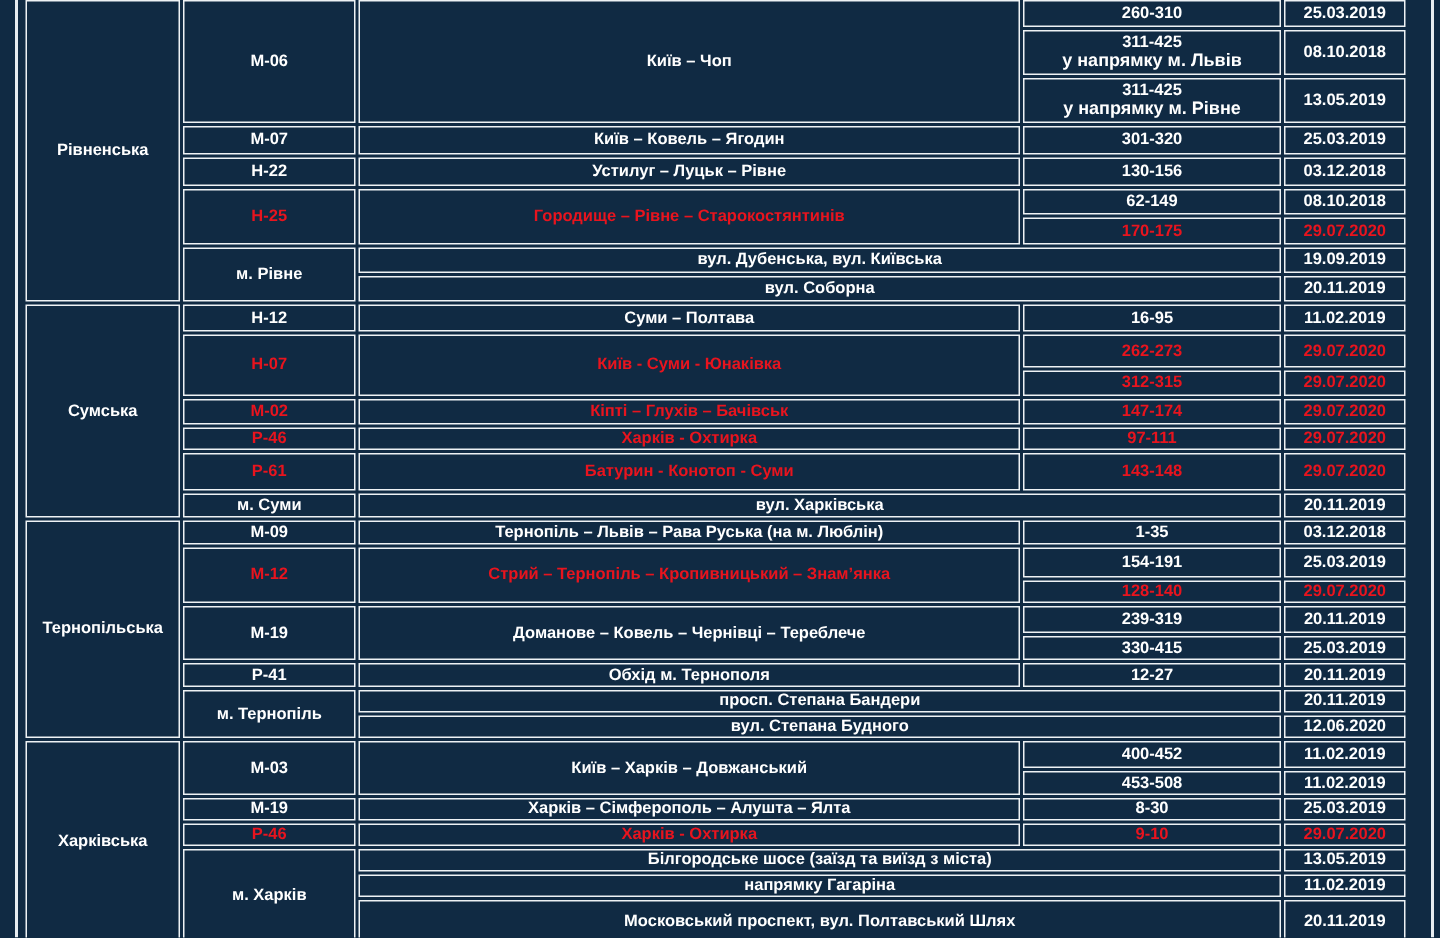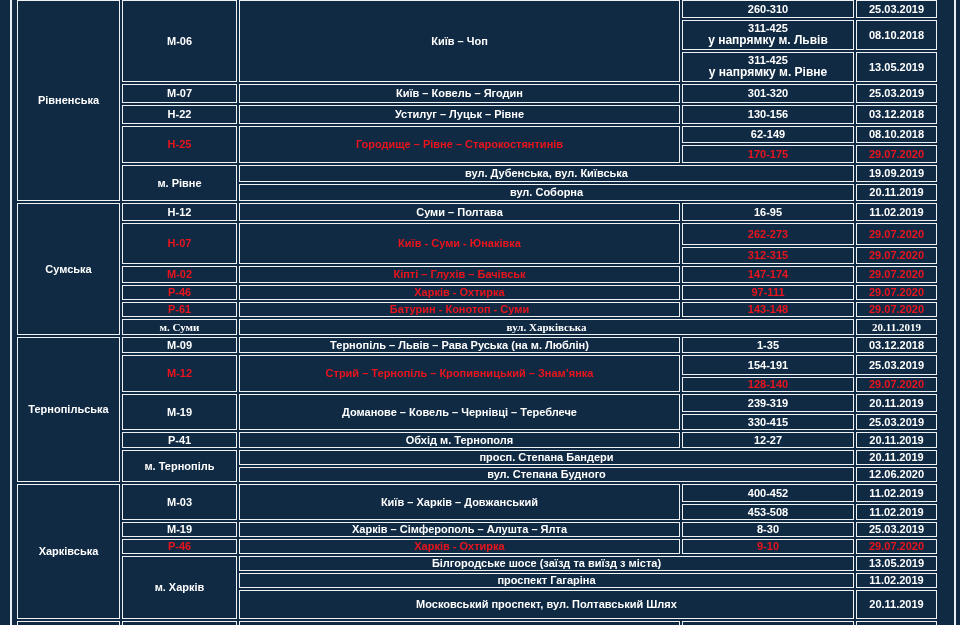--- a/index.html
+++ b/index.html
@@ -158,29 +158,29 @@
         <td class="red">29.07.2020</td>
       </tr>
       <tr style="height: 15px;">
         <td rowspan="1" class="red">Р-46</td>
         <td rowspan="1" class="red">Харків - Охтирка</td>
         <td class="red">
           <div>97-111</div>
         </td>
         <td class="red">29.07.2020</td>
       </tr>
-      <tr style="height: 15px;">
+      <tr style="height: 25px;">
         <td rowspan="1" class="red">Р-61</td>
         <td rowspan="1" class="red">Батурин - Конотоп - Суми</td>
         <td class="red">
           <div>143-148</div>
         </td>
         <td class="red">29.07.2020</td>
       </tr>
-      <tr style="height: 16px; font-family: Liberation Serif, serif;">
+      <tr style="height: 16px;">
         <td rowspan="1">м. Суми</td>
         <td colspan="2">вул. Харківська</td>
         <td>20.11.2019</td>
       </tr>
       <tr style="height: 16px;">
         <td rowspan="8">Тернопільська</td>
         <td rowspan="1">М-09</td>
         <td rowspan="1">Тернопіль – Львів – Рава Руська (на м. Люблін)</td>
         <td>
           <div>1-35</div>
@@ -262,21 +262,21 @@
           <div>9-10</div>
         </td>
         <td class="red">29.07.2020</td>
       </tr>
       <tr style="height: 15px;">
         <td rowspan="3">м. Харків</td>
         <td colspan="2">Білгородське шосе (заїзд та виїзд з міста)</td>
         <td>13.05.2019</td>
       </tr>
       <tr style="height: 15px;">
-        <td colspan="2">проспект Гагаріна</td>
+        <td colspan="2">напрямку Гагаріна</td>
         <td>11.02.2019</td>
       </tr>
       <tr style="height: 29px;">
         <td colspan="2">Московський проспект, вул. Полтавський Шлях</td>
         <td>20.11.2019</td>
       </tr>
       <tr style="height: 10px;">
         <td class="stub"></td>
         <td class="stub"></td>
         <td class="stub"></td>

